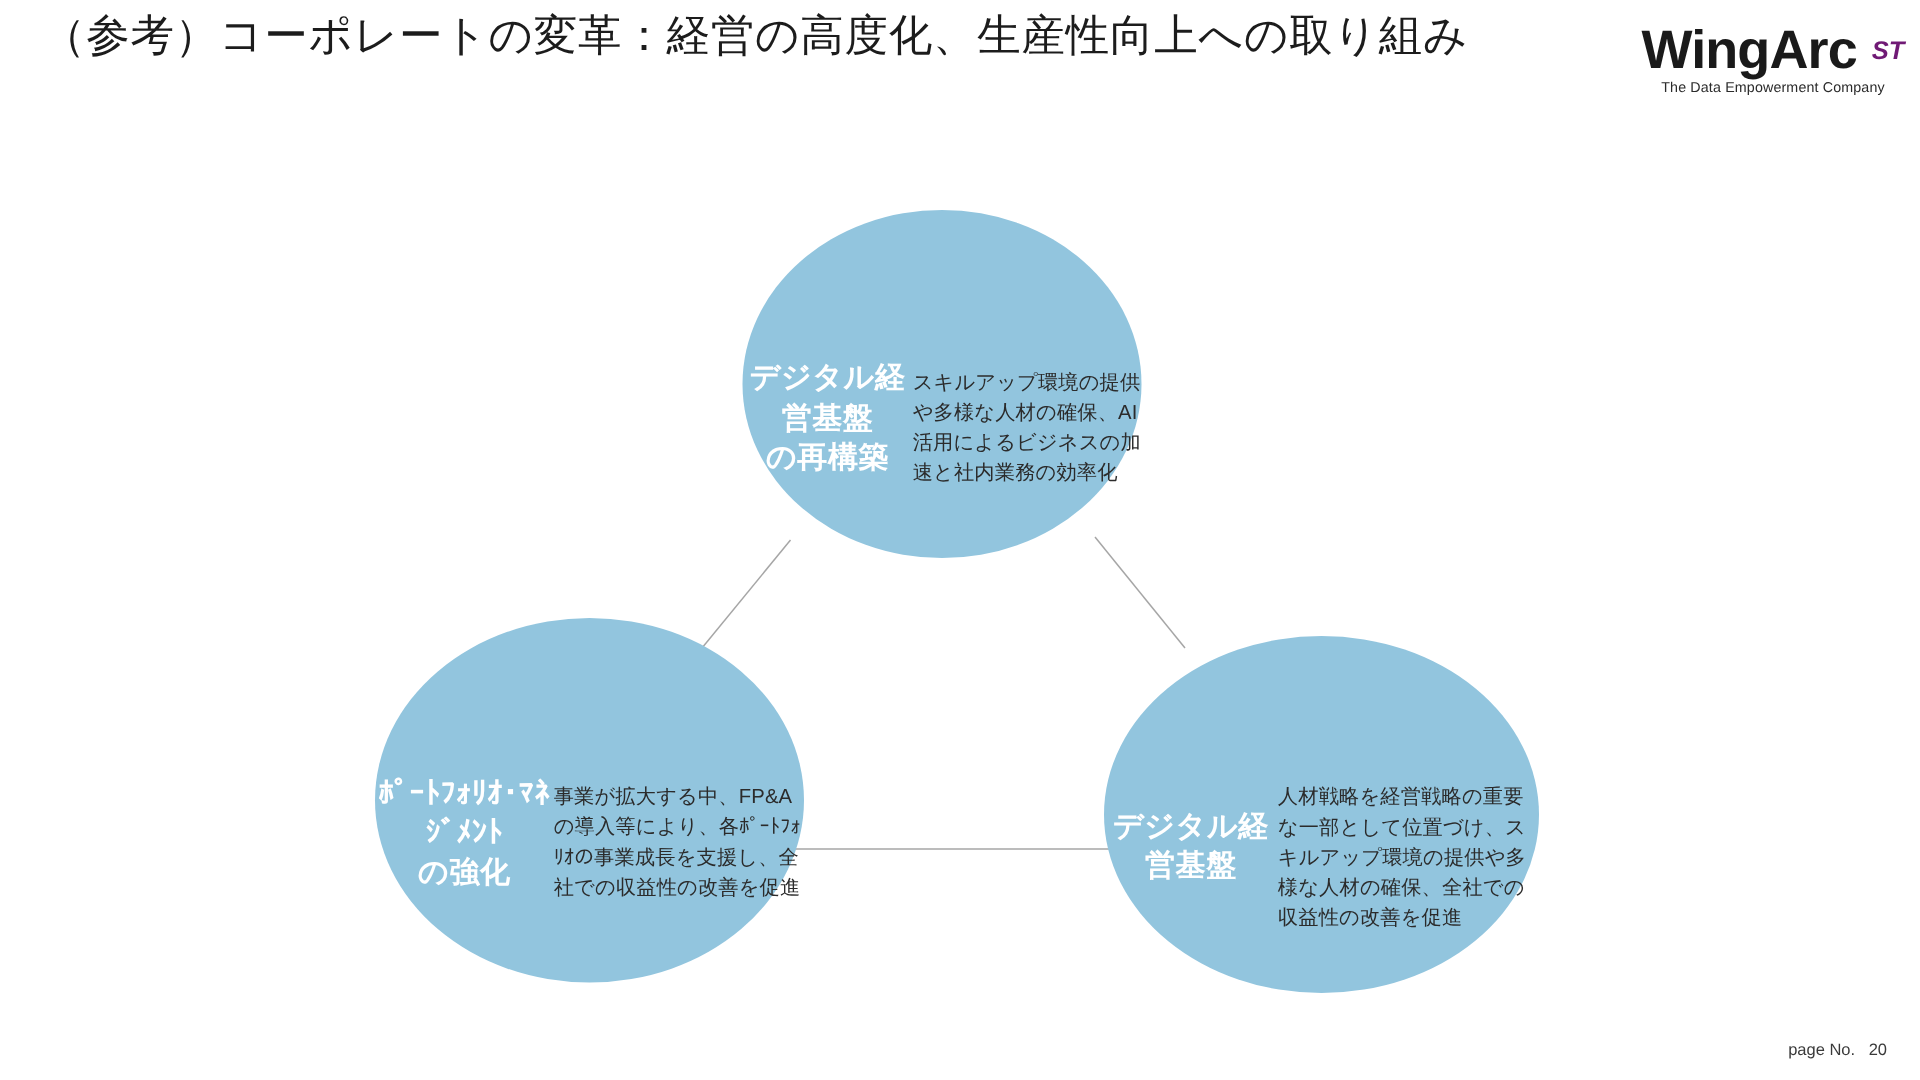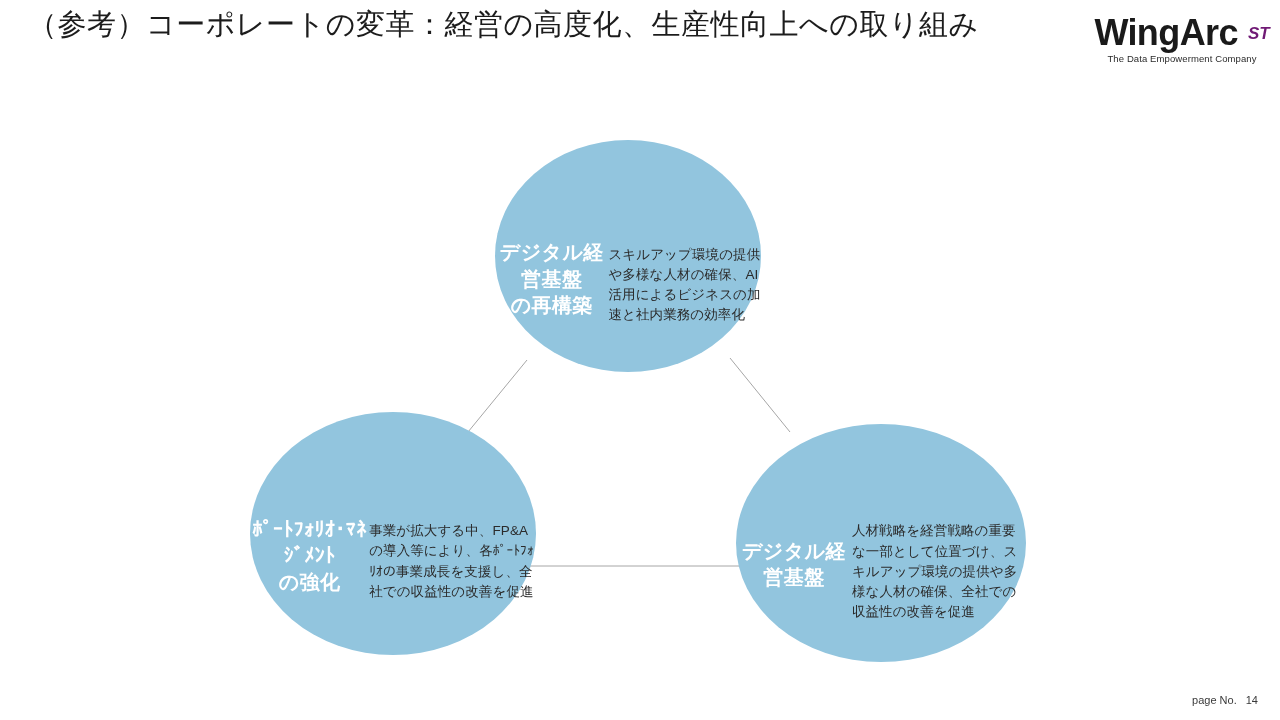--- a/index.html
+++ b/index.html
@@ -218,16 +218,16 @@
     <div class="circle-body">事業が拡大する中、FP&amp;Aの導入等により、各ﾎﾟｰﾄﾌｫﾘｵの事業成長を支援し、全社での収益性の改善を促進</div>
   </div>
 
   <div id="circle-right" class="circle">
     <div class="circle-heading">デジタル経営基盤</div>
     <div class="circle-body">人材戦略を経営戦略の重要な一部として位置づけ、スキルアップ環境の提供や多様な人材の確保、全社での収益性の改善を促進</div>
   </div>
 
   <div id="page-footer">
     <span>page No.</span>
-    <span>14</span>
+    <span>20</span>
   </div>
 
 </div>
 
 </body></html>

